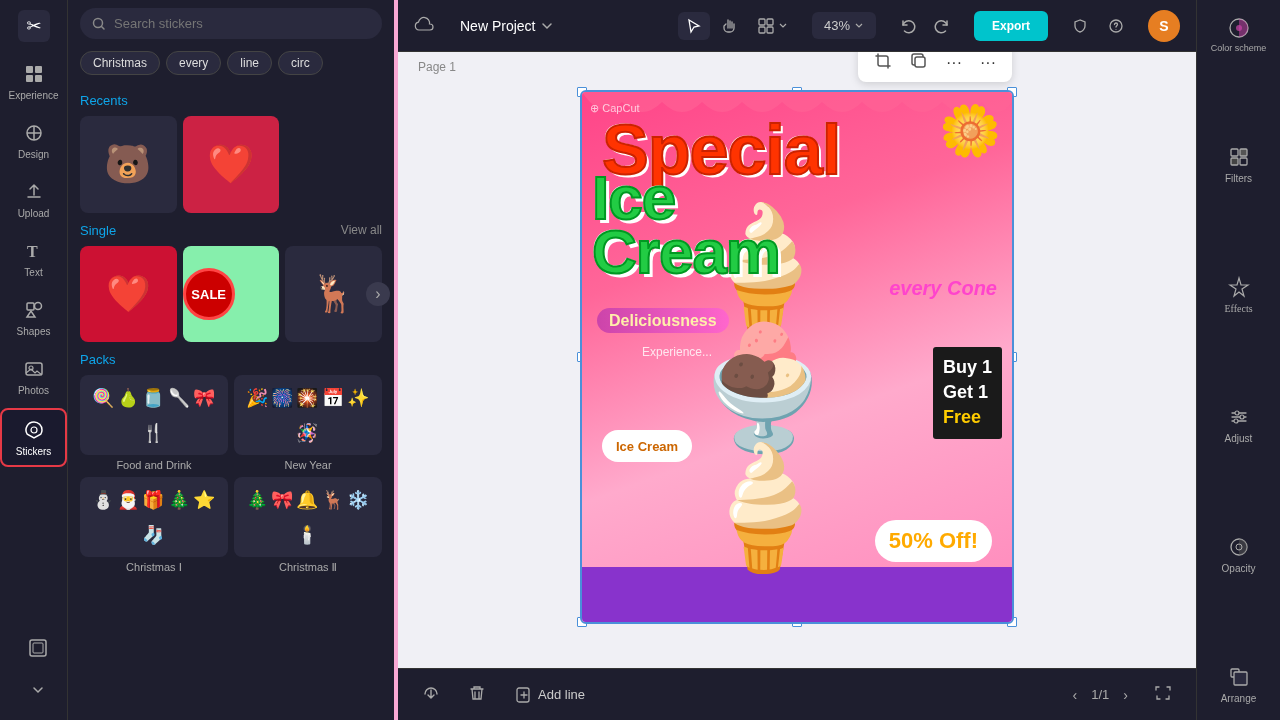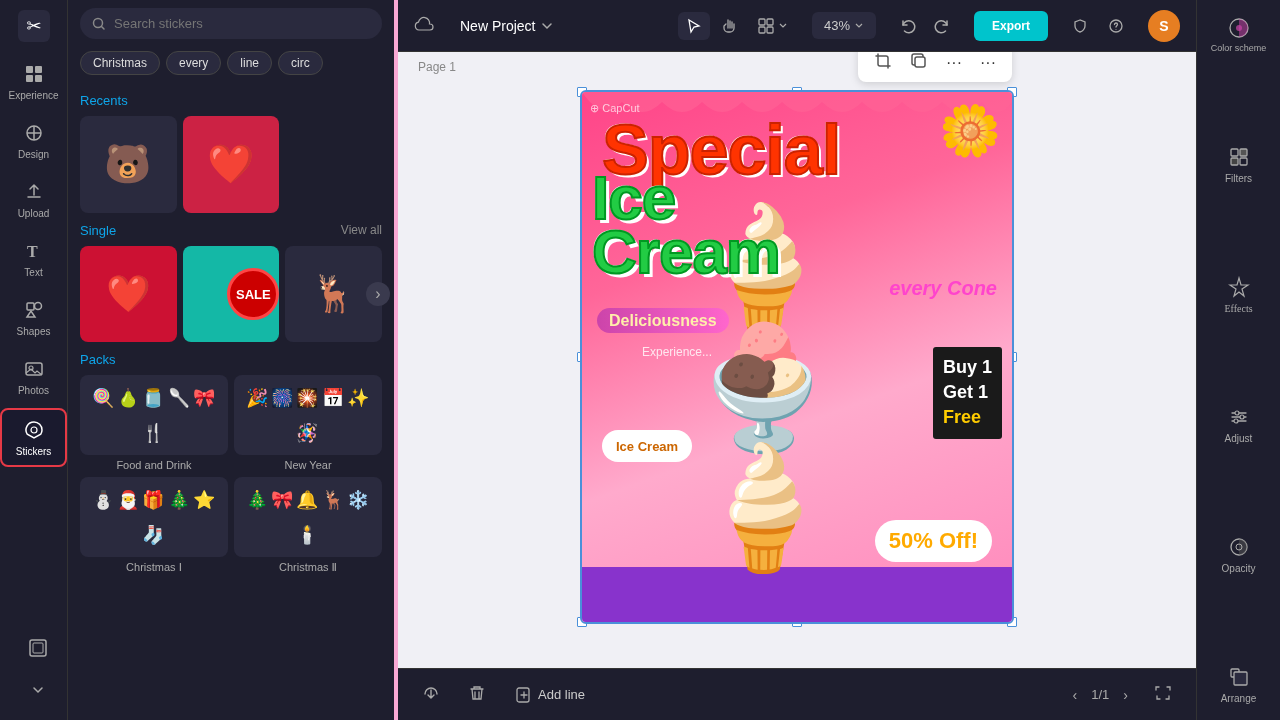--- a/index.html
+++ b/index.html
@@ -426,21 +426,21 @@
       <div class="sticker-thumb" style="font-size:38px;">🐻</div>
       <div class="sticker-thumb" style="font-size:38px; background:#cc2244;">❤️</div>
     </div>
 
     <div class="section-header">
       <div class="section-title" style="margin:0;">Single</div>
       <div class="view-all">View all</div>
     </div>
     <div class="single-row">
       <div class="sticker-thumb" style="background:#cc1133; font-size:36px;">❤️</div>
-      <div class="sticker-thumb" style="background:#14b8a6; display:flex; flex-direction:column; align-items:flex-end; justify-content:center;">
+      <div class="sticker-thumb" style="background:#86efac; display:flex; flex-direction:column; align-items:flex-start; justify-content:center;">
         <div style="background:#cc0000; border-radius:50%; width:52px; height:52px; display:flex; align-items:center; justify-content:center; border:3px solid #ff4444;">
           <span style="font-size:13px; font-weight:900; color:#fff;">SALE</span>
         </div>
       </div>
       <div class="sticker-thumb" style="font-size:36px;">🦌</div>
       <div class="arrow-btn" style="position:absolute; right:-8px; top:50%; transform:translateY(-50%); z-index:2;">›</div>
     </div>
 
     <div class="section-title">Packs</div>
 

